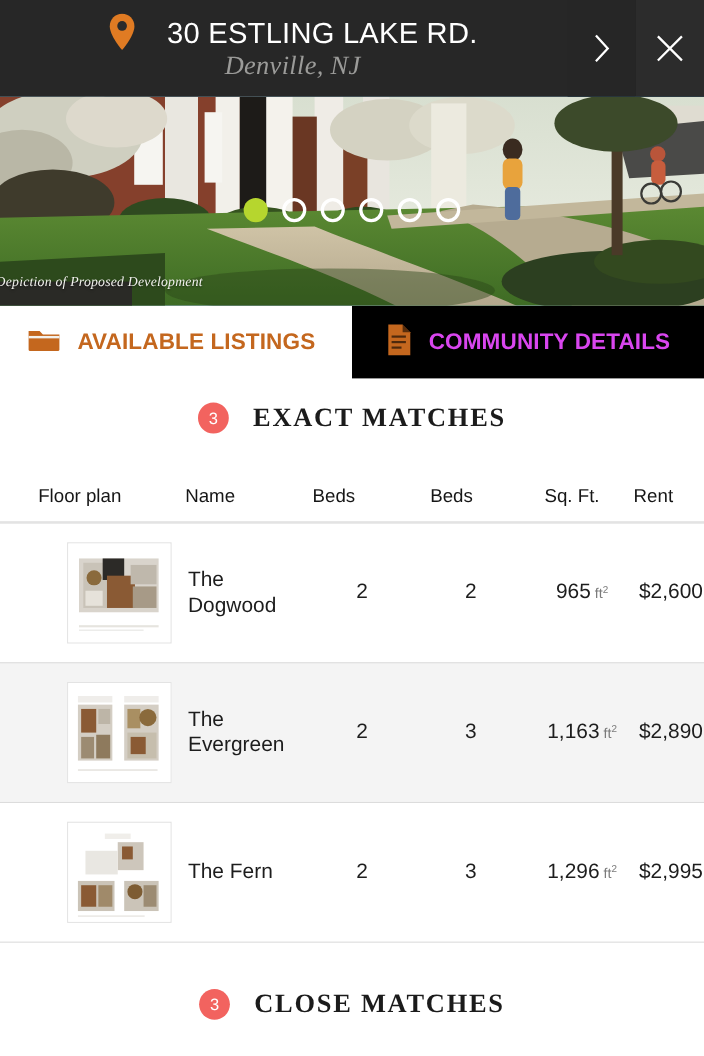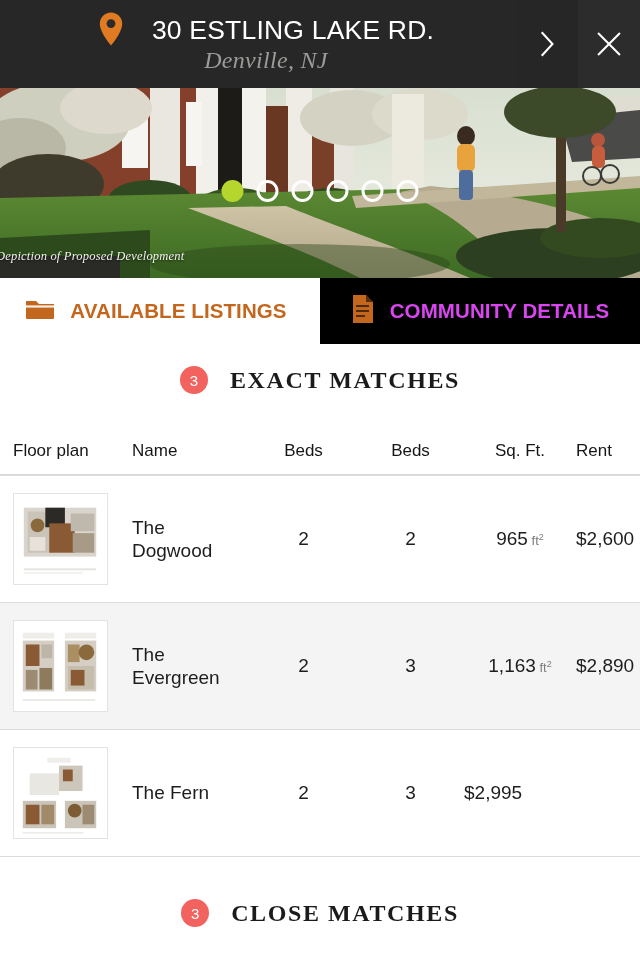--- a/index.html
+++ b/index.html
@@ -118,37 +118,38 @@
     color: #1b1b1b;
   }
 
   
   .table { width: 640px; margin-top: 34px; }
   .row {
     display: flex; align-items: center;
     width: 640px;
   }
   .row.head { height: 46px; }
-  .row.data { height: 127px; border-top: 1px solid #dcdcdc; }
+  .row.data { height: 127px; border-top: 1px solid #dcdcdc; padding-left: 48px; }
   .row.data.alt { background: #f4f4f4; align-items: center; }
   .row.head { border-bottom: 0; }
   .head-rule { width: 640px; height: 1px; background: #d8d8d8; }
 
   .c-plan  { width: 132px; padding-left: 13px; display: flex; align-items: center; }
   .c-name  { width: 118px; }
   .c-beds  { width: 107px; text-align: center; }
   .c-baths { width: 107px; text-align: center; }
   .c-sqft  { width: 112px; text-align: center; }
   .c-rent  { width: 64px; text-align: left; }
 
   .row.head .c-plan { padding-left: 13px; display:block; }
   .th {
     font-size: 17px;
     color: #161616;
     font-weight: 400;
+    text-align: center;
   }
   .row.head .c-beds, .row.head .c-baths, .row.head .c-sqft { text-align: center; }
   .row.head .c-rent { text-align: left; }
 
   .td { font-size: 19px; color: #1d1d1d; }
   .td.name { line-height: 1.22; }
   .sqft-unit { font-size: 13px; color: #7b7b7b; vertical-align: baseline; }
   .sqft-unit sup { font-size: 9px; }
 
   .plan-card {
@@ -397,20 +398,21 @@
             <rect x="52" y="54" width="32" height="28" fill="#cbc4b8"></rect>
             <ellipse cx="62" cy="64" rx="7" ry="7" fill="#7d5c33"></ellipse>
             <rect x="70" y="58" width="12" height="20" fill="#9c8b72"></rect>
             <rect x="9" y="86" width="62" height="1.4" fill="#eae8e4"></rect>
           </svg>
         </span>
       </div>
       <div class="c-name td name">The Fern</div>
       <div class="c-beds td">2</div>
       <div class="c-baths td">3</div>
+      <div class="c-sqft td"><span>1,296</span><span class="sqft-unit"> ft<sup>2</sup></span></div>
       <div class="c-rent td">$2,995</div>
     </div>
 
     <div class="bottom-rule"></div>
   </div>
 
   <div class="section-head close">
     <span class="badge">3</span>
     <span class="section-title">CLOSE MATCHES</span>
   </div>

